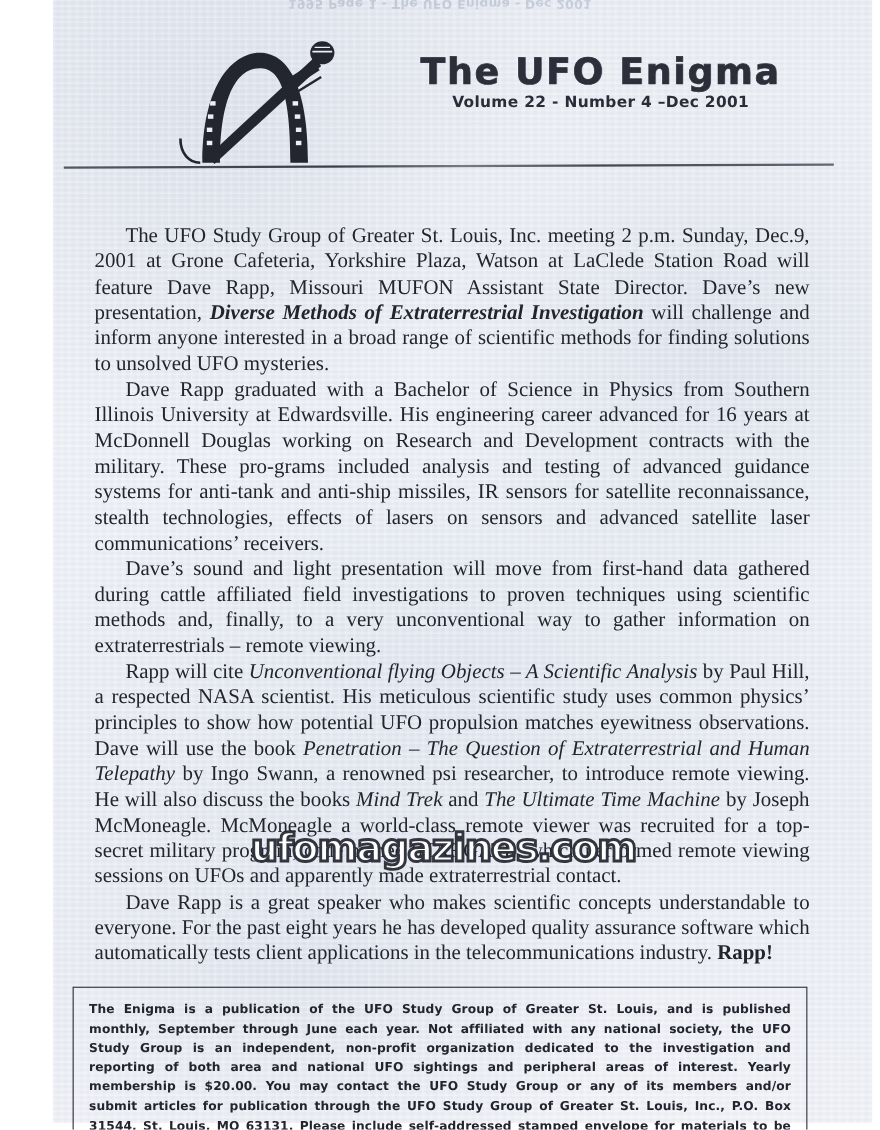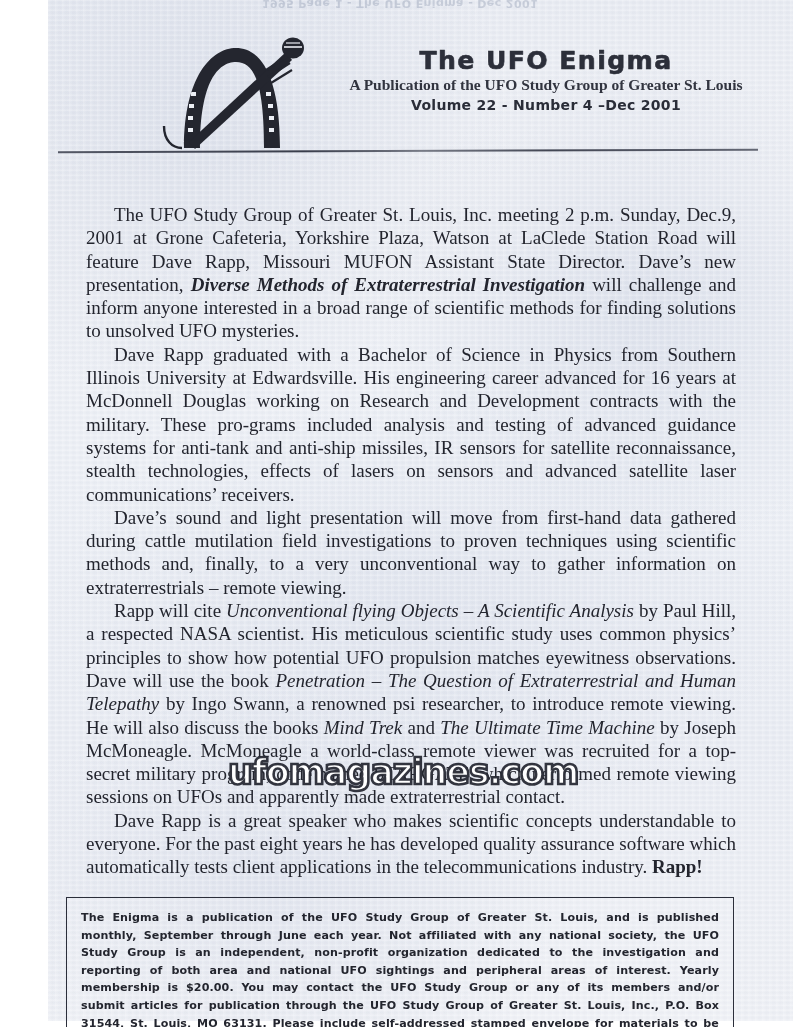--- a/index.html
+++ b/index.html
@@ -93,21 +93,21 @@
   }
   .title-block {
     position: absolute;
     left: 278px;
     top: 26px;
     width: 440px;
     text-align: center;
   }
   .enigma-title {
     font-family: "DejaVu Sans", sans-serif;
-    font-size: 25px;
+    font-size: 33px;
     font-weight: 700;
     letter-spacing: 1.5px;
     color: #2c2f3a;
     line-height: 1;
     margin: 0 0 2px 0;
     -webkit-text-stroke: 0.6px #2c2f3a;
     text-shadow: 0.8px 0 0 rgba(44,47,58,0.25), -0.6px 0 0 rgba(255,255,255,0.85);
   }
   .enigma-sub {
     font-family: "Liberation Serif", serif;
@@ -278,32 +278,31 @@
         <ellipse cx="137" cy="18" rx="11" ry="10.5" fill="#24262f"></ellipse>
         <path d="M128 17 L146 17" stroke="#eceff5" stroke-width="1.6"></path>
         <path d="M130 13 L144 13" stroke="#eceff5" stroke-width="1.2"></path>
 
         <path d="M8 96 C8 110, 16 118, 26 118" stroke="#24262f" stroke-width="2.4" fill="none"></path>
       </svg>
     </div>
 
     <div class="title-block">
       <div class="enigma-title">The UFO Enigma</div>
-      <div class="enigma-sub">A Publication of the UFO Study Group of Greater St. Louis</div>
       <div class="enigma-vol">Volume 22  -  Number 4 –Dec  2001</div>
     </div>
   </div>
 
   <div class="masthead-rule"></div>
 
   <div class="article">
     <div id="paragraphs">
         <p class="para"><span>The UFO Study Group of Greater St. Louis, Inc. meeting 2 p.m. Sunday, Dec.9, 2001 at Grone Cafeteria, Yorkshire Plaza, Watson at LaClede Station Road will feature Dave Rapp, Missouri MUFON Assistant State Director.  Dave’s  new presentation,  </span><b class="bi">Diverse Methods of Extraterrestrial Investigation</b><span> will challenge and inform anyone  interested in a broad range of scientific methods for finding solutions to unsolved UFO mysteries.</span></p>
         <p class="para"><span>Dave Rapp graduated with a  Bachelor of Science in Physics  from  Southern  Illinois University at Edwardsville.  His engineering career advanced for 16 years at McDonnell Douglas working on Research and Development contracts with the military.  These pro-grams included analysis and testing of advanced guidance systems for anti-tank and anti-ship missiles, IR sensors for satellite reconnaissance, stealth technologies, effects of  lasers on sensors and advanced satellite laser communications’ receivers.</span></p>
-        <p class="para"><span>Dave’s sound and light presentation will move from first-hand data gathered during cattle mutilation field investigations to proven techniques using scientific methods  and,  finally,  to a very unconventional way to gather information  on  extraterrestrials – remote viewing.</span></p>
+        <p class="para"><span>Dave’s sound and light presentation will move from first-hand data gathered during cattle affiliated field investigations to proven techniques using scientific methods  and,  finally,  to a very unconventional way to gather information  on  extraterrestrials – remote viewing.</span></p>
         <p class="para"><span>Rapp will cite </span><i>Unconventional flying Objects – A Scientific Analysis</i><span> by Paul Hill, a respected NASA scientist.  His meticulous scientific study uses common physics’ principles to show how potential UFO propulsion matches eyewitness observations.  Dave  will  use the book </span><i>Penetration –  The Question of Extraterrestrial  and  Human  Telepathy</i><span> by Ingo Swann, a renowned psi researcher, to introduce remote viewing.  He will also discuss  the books </span><i>Mind Trek</i><span> and </span><i>The Ultimate Time Machine</i><span> by Joseph McMoneagle.  McMoneagle a world-class remote viewer was recruited for a top-secret military program, code  named STARGATE, which performed remote viewing sessions on UFOs  and  apparently  made extraterrestrial contact.</span></p>
         <p class="para"><span>Dave Rapp is a great speaker who makes scientific concepts understandable to everyone.  For the past eight years he has developed quality  assurance  software which automatically tests client applications in the telecommunications industry. </span><b class="enjoy">Rapp!</b></p>
       </div>
   </div>
 
   <div class="watermark-fill">ufomagazines.com</div>
   <div class="watermark">ufomagazines.com</div>
 
   <div class="footer-box">
     <p class="footer-text">The Enigma is a publication of the UFO Study Group of Greater St. Louis, and is published monthly, September through June each year. Not affiliated with any national society, the UFO Study Group is an independent, non-profit organization dedicated to the investigation and reporting of both area and national UFO sightings and peripheral areas of interest. Yearly membership is $20.00. You may contact the UFO Study Group or any of its members and/or submit articles for publication through the UFO Study Group of Greater St. Louis, Inc., P.O. Box 31544, St. Louis, MO 63131. Please include self-addressed stamped envelope for materials to be returned.</p>

